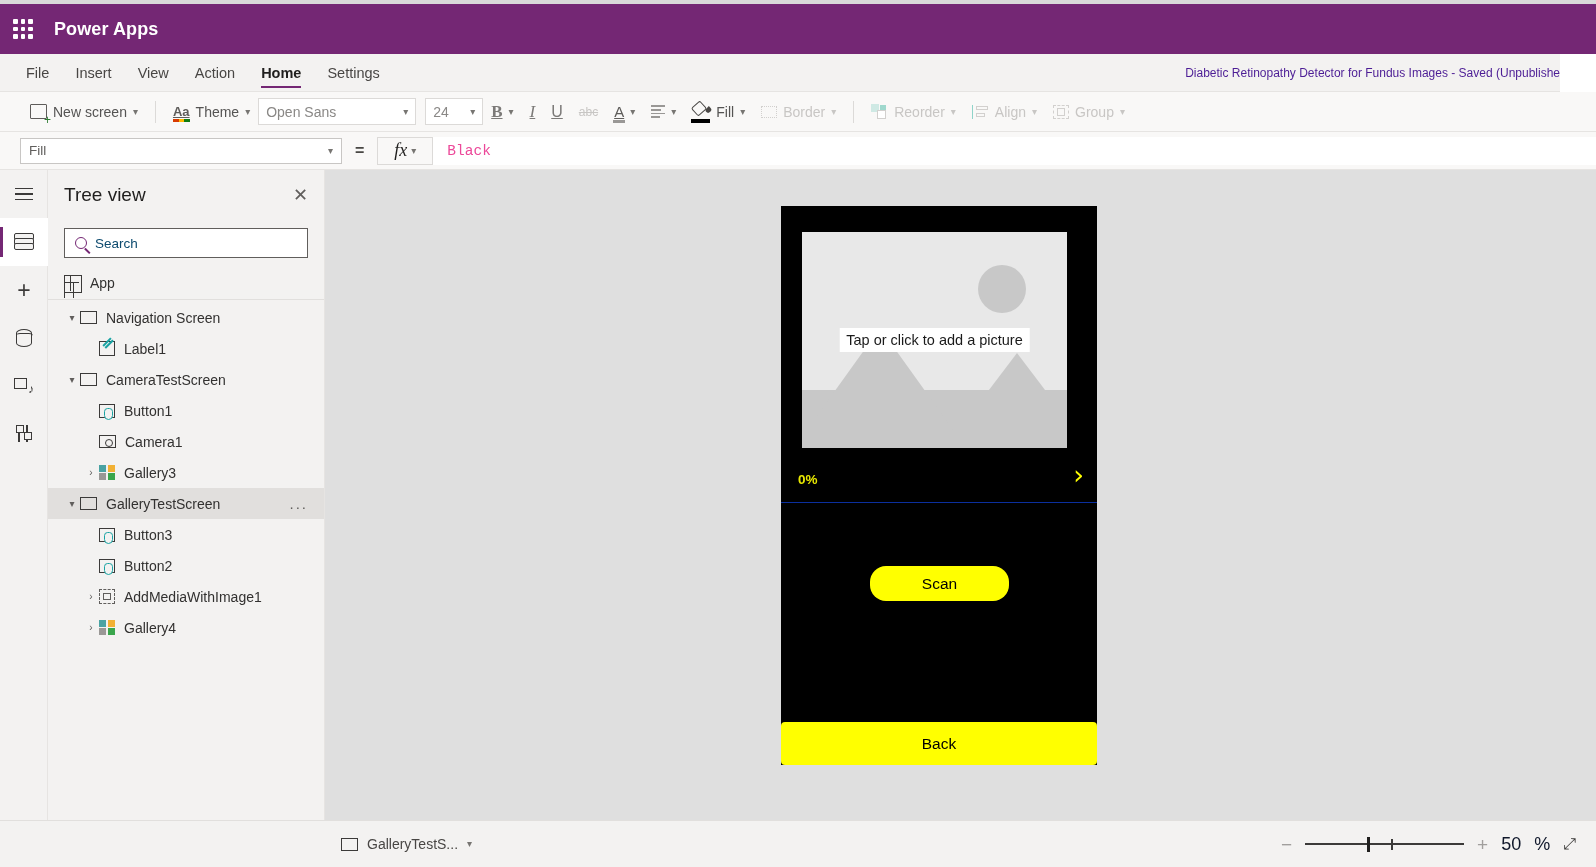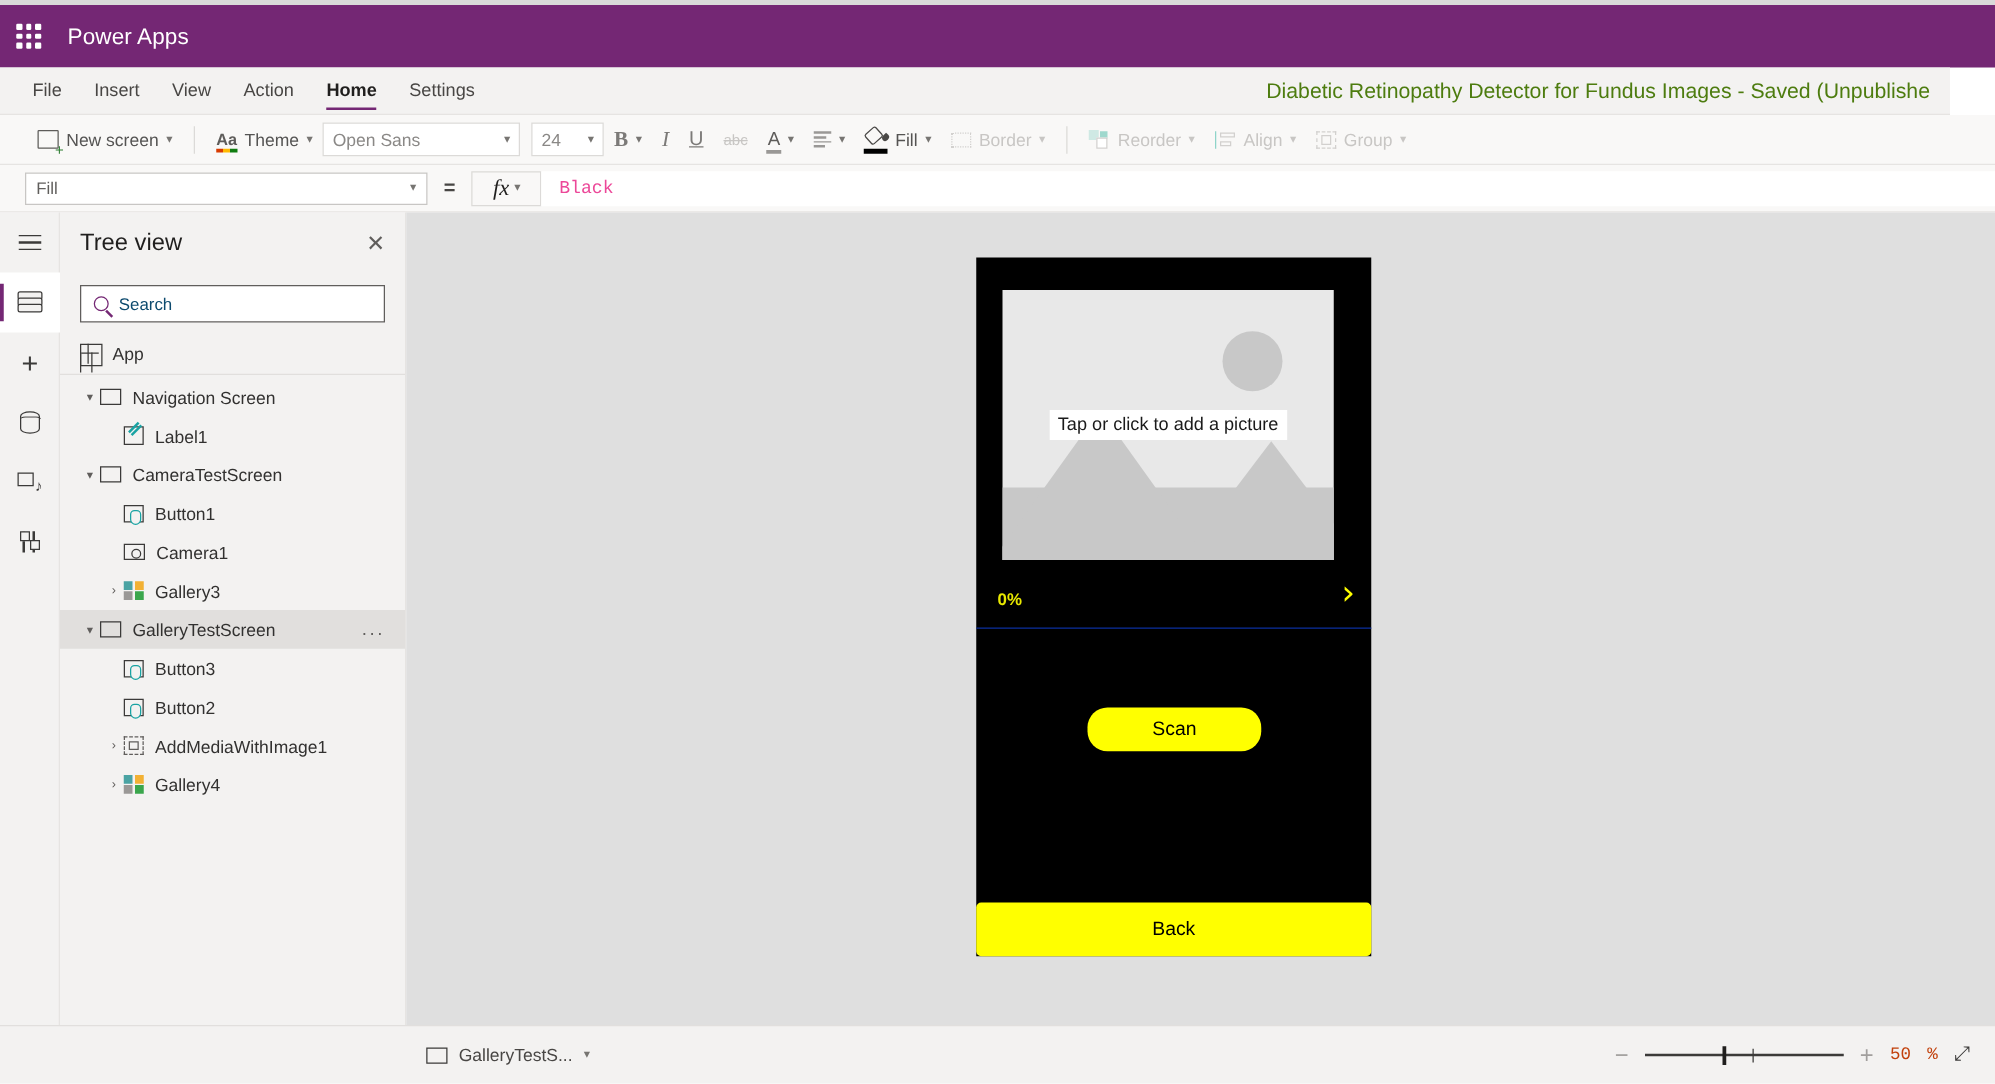--- a/index.html
+++ b/index.html
@@ -22,42 +22,42 @@
     position: absolute; left: 0; top: 4px; width: 1596px; height: 50px;
     background: #742774; display: flex; align-items: center;
   }
   .waffle {
     width: 20px; height: 20px; margin-left: 13px; margin-right: 21px;
     display: grid; grid-template-columns: repeat(3, 1fr); grid-template-rows: repeat(3, 1fr);
     gap: 3px; cursor: pointer;
   }
   .waffle i { display: block; background: #ffffff; border-radius: 1px; }
   .brandtitle {
-    color: #ffffff; font-size: 18px; font-weight: normal; letter-spacing: .1px;
+    color: #ffffff; font-size: 18px; font-weight: bold; letter-spacing: .1px;
   }
 
   
   .menubar {
     position: absolute; left: 0; top: 54px; width: 1560px; height: 38px;
     background: #f3f2f1; border-bottom: 1px solid #e6e4e2;
     display: flex; align-items: stretch;
   }
   .menu-item {
     display: flex; align-items: center; padding: 0 13px;
     font-size: 14.5px; color: #484644; cursor: pointer; position: relative;
   }
   .menu-item:first-child { margin-left: 13px; }
   .menu-item.active { color: #201f1e; font-weight: bold; }
   .menu-item.active::after {
     content: ""; position: absolute; left: 13px; right: 13px; bottom: 3px;
     height: 2px; background: #742774;
   }
   .doctitle {
-    margin-left: auto; align-self: center; font-size: 17px; color: #4d7c0f;
-    white-space: nowrap; padding-right: 16px; overflow: hidden;
+    margin-left: auto; align-self: center; font-size: 12px; color: #4c1d95;
+    white-space: nowrap; padding-right: 0; overflow: hidden;
   }
 
   
   .ribbon {
     position: absolute; left: 0; top: 92px; width: 1596px; height: 40px;
     background: #f9f8f7; border-bottom: 1px solid #e6e4e2;
     display: flex; align-items: center; padding-left: 22px; gap: 0;
   }
   .rb {
     display: flex; align-items: center; gap: 6px; height: 28px;
@@ -71,21 +71,21 @@
   .vsep { width: 1px; height: 22px; background: #dcdad8; margin: 0 9px; }
 
   .selbox {
     height: 27px; width: 158px; border: 1px solid #dcdad8; background: #fff;
     display: flex; align-items: center; padding: 0 7px; font-size: 14px;
     color: #8a8886; justify-content: space-between; cursor: pointer;
   }
   .selbox.sm { width: 58px; margin-left: 9px; }
 
   
-  .g { display: inline-block; }
+  .g { display: inline-block; text-decoration: underline; }
   .g-newscreen { width: 17px; height: 15px; border: 1.6px solid #5e5c5a; border-radius: 1px; position: relative; }
   .g-newscreen::after { content:"+"; position:absolute; right:-5px; bottom:-8px; font-size:12px; color:#2e7d32; line-height:1; }
   .g-theme { font-size: 13px; font-weight: bold; color: #5e5c5a; position: relative; line-height: 1; }
   .g-theme::after { content:""; position:absolute; left:0; right:0; bottom:-4px; height:3px;
      background: linear-gradient(to right,#d83b01 0 33%,#ffb900 33% 66%,#107c10 66% 100%); }
   .g-bold { font-family: "Liberation Serif", serif; font-weight: bold; font-size: 17px; color:#7c7a78; }
   .g-italic { font-family: "Liberation Serif", serif; font-style: italic; font-size: 17px; color:#7c7a78; }
   .g-under { font-size: 16px; color:#7c7a78; text-decoration: underline; }
   .g-strike { font-size: 12px; color:#c8c6c4; text-decoration: line-through; }
   .g-fontcolor { font-size: 15px; color:#5e5c5a; position: relative; line-height:1; }
@@ -288,21 +288,21 @@
   }
   .scr-sel { display: flex; align-items: center; gap: 9px; margin-left: 341px; cursor: pointer; }
   .scr-sel .box { width: 17px; height: 13px; border: 1.5px solid #3b3a39; }
   .scr-sel .nm { font-size: 14px; color: #484644; }
   .zoomwrap { margin-left: auto; display: flex; align-items: center; gap: 13px; margin-right: 20px; }
   .zminus, .zplus { font-size: 19px; color: #a19f9d; cursor: pointer; line-height: 1; user-select: none; }
   .slider { position: relative; width: 159px; height: 18px; cursor: pointer; }
   .slider .track { position: absolute; left: 0; right: 0; top: 8px; height: 1.6px; background: #3b3a39; }
   .slider .thumb { position: absolute; left: 62px; top: 2px; width: 3px; height: 15px; background: #201f1e; }
   .slider .tick { position: absolute; left: 86px; top: 4px; width: 1.6px; height: 11px; background: #3b3a39; }
-  .zval { font-size: 14px; color: #c2410c; font-family: Liberation Mono, monospace; }
+  .zval { font-size: 18px; color: #0f172a; }
   .expand { font-size: 16px; color: #3b3a39; cursor: pointer; line-height: 1; }
 </style>
 </head>
 <body>
 
 <div id="app">
 
   <div class="top-strip"></div>
 
   <div class="brandbar">

